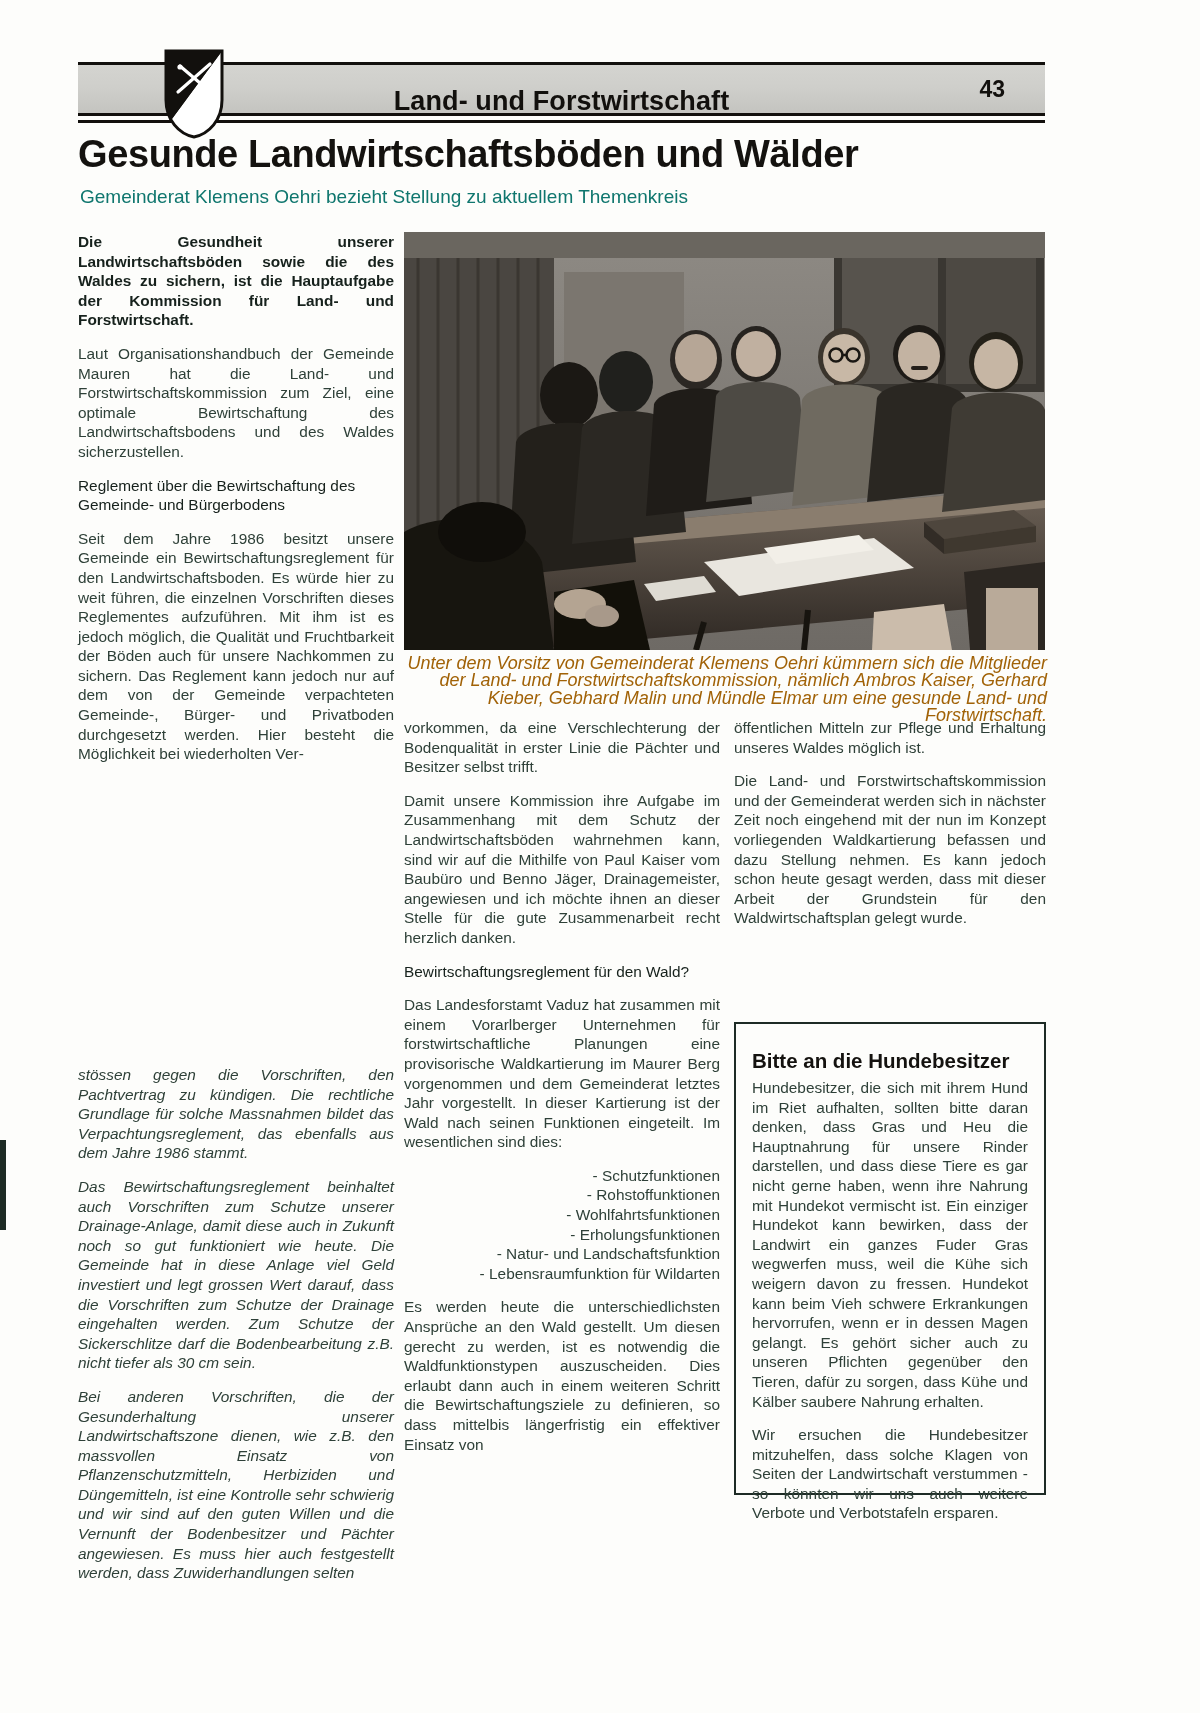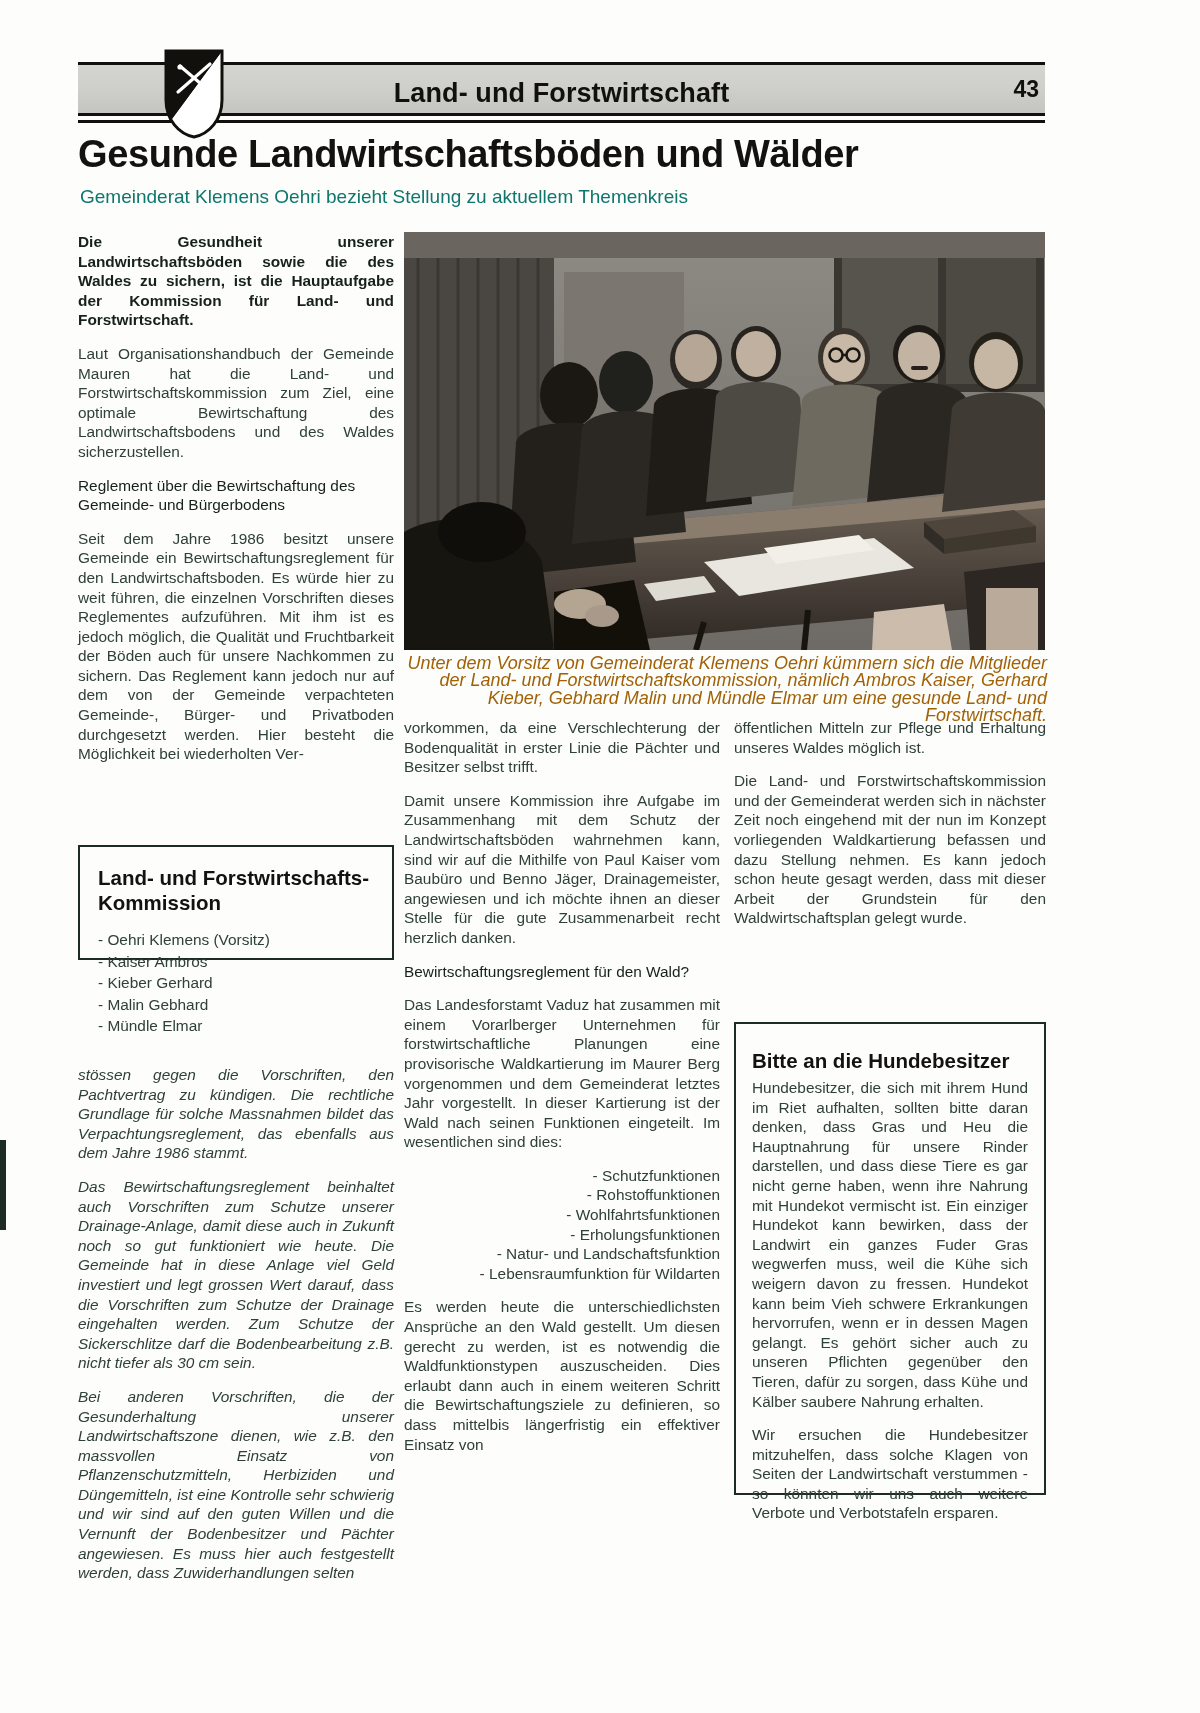--- a/index.html
+++ b/index.html
@@ -44,33 +44,33 @@
   .masthead-rule {
     position: absolute;
     left: 0;
     top: 58px;
     width: 967px;
     height: 3px;
     background: #12100d;
   }
   .masthead-title {
     position: absolute;
-    left: 0; top: 4px;
+    left: 0; top: 12px;
     width: 967px;
     height: 54px;
     line-height: 54px;
     text-align: center;
     font-size: 27px;
     font-weight: bold;
     letter-spacing: 0.1px;
     color: #12100d;
   }
   .masthead-page {
     position: absolute;
-    right: 6px;
+    right: 40px;
     top: 0;
     height: 54px;
     line-height: 54px;
     font-size: 23px;
     font-weight: bold;
     color: #12100d;
   }
 
   
   .crest {
@@ -345,30 +345,20 @@
   </div>
   <div class="caption">Unter dem Vorsitz von Gemeinderat Klemens Oehri kümmern sich die Mitglieder der Land- und Forstwirtschaftskommission, nämlich Ambros Kaiser, Gerhard Kieber, Gebhard Malin und Mündle Elmar um eine gesunde Land- und Forstwirtschaft.</div>
 
   <div class="col" id="col1">
     <p class="lead">Die Gesundheit unserer Landwirtschaftsböden sowie die des Waldes zu sichern, ist die Hauptaufgabe der Kommission für Land- und Forstwirtschaft.</p>
     <p>Laut Organisationshandbuch der Gemeinde Mauren hat die Land- und Forstwirtschaftskommission zum Ziel, eine optimale Bewirtschaftung des Landwirtschaftsbodens und des Waldes sicherzustellen.</p>
     <p class="subtitle-b">Reglement über die Bewirtschaftung des Gemeinde- und Bürgerbodens</p>
     <p>Seit dem Jahre 1986 besitzt unsere Gemeinde ein Bewirtschaftungsreglement für den Landwirtschaftsboden. Es würde hier zu weit führen, die einzelnen Vorschriften dieses Reglementes aufzuführen. Mit ihm ist es jedoch möglich, die Qualität und Fruchtbarkeit der Böden auch für unsere Nachkommen zu sichern. Das Reglement kann jedoch nur auf dem von der Gemeinde verpachteten Gemeinde-, Bürger- und Privatboden durchgesetzt werden. Hier besteht die Möglichkeit bei wiederholten Ver-</p>
   </div>
 
-  <div class="box" id="commission-box">
-    <div class="box-title">Land- und Forstwirtschafts-Kommission</div>
-    <ul>
-      <li>- Oehri Klemens (Vorsitz)</li>
-      <li>- Kaiser Ambros</li>
-      <li>- Kieber Gerhard</li>
-      <li>- Malin Gebhard</li>
-      <li>- Mündle Elmar</li>
-    </ul>
-  </div>
 
   <div class="col" id="col1b" style="left:78px; top:1065px; width:316px;font-style:italic;">
     <p>stössen gegen die Vorschriften, den Pachtvertrag zu kündigen. Die rechtliche Grundlage für solche Massnahmen bildet das Verpachtungsreglement, das ebenfalls aus dem Jahre 1986 stammt.</p>
     <p>Das Bewirtschaftungsreglement beinhaltet auch Vorschriften zum Schutze unserer Drainage-Anlage, damit diese auch in Zukunft noch so gut funktioniert wie heute. Die Gemeinde hat in diese Anlage viel Geld investiert und legt grossen Wert darauf, dass die Vorschriften zum Schutze der Drainage eingehalten werden. Zum Schutze der Sickerschlitze darf die Bodenbearbeitung z.B. nicht tiefer als 30 cm sein.</p>
     <p>Bei anderen Vorschriften, die der Gesunderhaltung unserer Landwirtschaftszone dienen, wie z.B. den massvollen Einsatz von Pflanzenschutzmitteln, Herbiziden und Düngemitteln, ist eine Kontrolle sehr schwierig und wir sind auf den guten Willen und die Vernunft der Bodenbesitzer und Pächter angewiesen. Es muss hier auch festgestellt werden, dass Zuwiderhandlungen selten</p>
   </div>
 
   <div class="col" id="col2">
     <p>vorkommen, da eine Verschlechterung der Bodenqualität in erster Linie die Pächter und Besitzer selbst trifft.</p>
     <p>Damit unsere Kommission ihre Aufgabe im Zusammenhang mit dem Schutz der Landwirtschaftsböden wahrnehmen kann, sind wir auf die Mithilfe von Paul Kaiser vom Baubüro und Benno Jäger, Drainagemeister, angewiesen und ich möchte ihnen an dieser Stelle für die gute Zusammenarbeit recht herzlich danken.</p>

